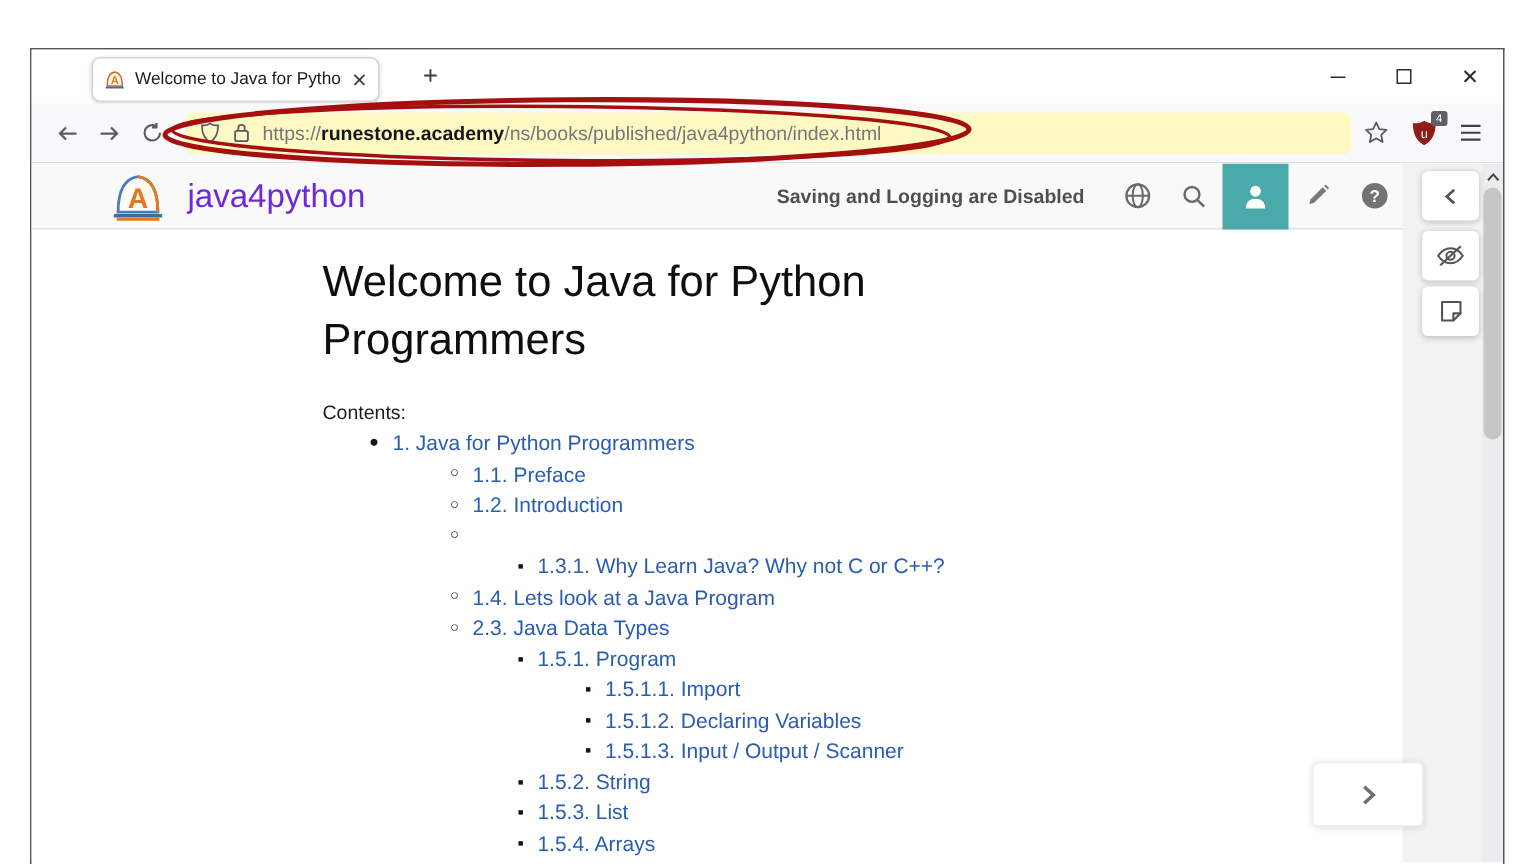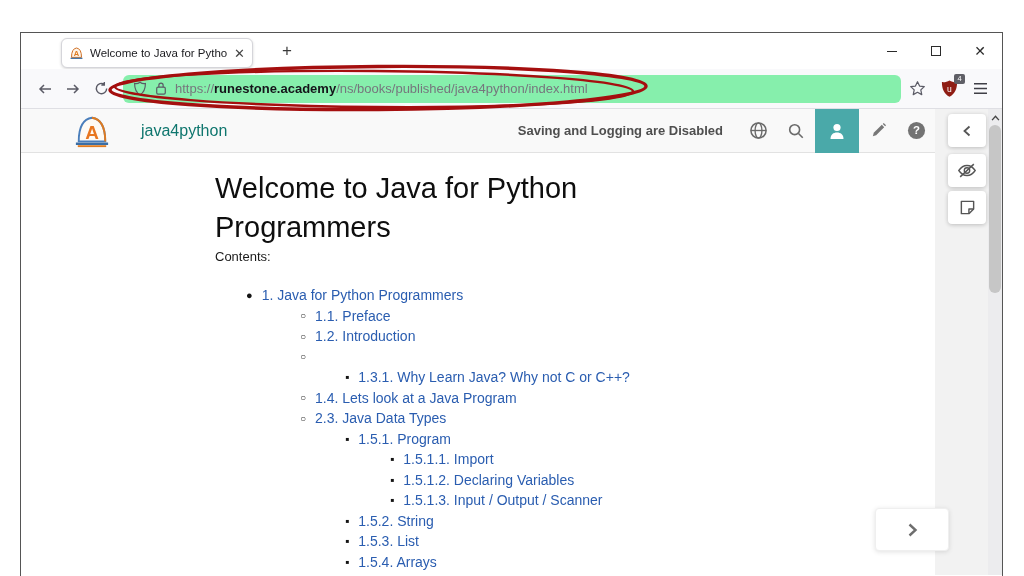--- a/index.html
+++ b/index.html
@@ -23,21 +23,21 @@
   .win-controls { position:absolute; right:0; top:0; height:36px; display:flex; }
   .win-btn { width:44px; height:36px; display:flex; align-items:center; justify-content:center; color:#2b2b2b; }
   .min-glyph { display:block; width:10px; height:0; border-top:1px solid #2b2b2b; }
   .max-glyph { display:block; width:10px; height:10px; border:1px solid #2b2b2b; }
   .close-glyph { font-size:14px; font-weight:400; }
 
   
   .toolbar { position:relative; height:40px; background:#f9f9fb; border-bottom:1px solid #dfdfe4;
     display:flex; align-items:center; padding:0 10px; }
   .nav-btn { width:28px; height:28px; display:flex; align-items:center; justify-content:center; }
-  .urlbar { flex:1; height:28px; margin:0 8px; background:#86efac; border-radius:6px;
+  .urlbar { flex:1; height:28px; margin:0 8px; background:#fef9c3; border-radius:6px;
     display:flex; align-items:center; padding:0 10px; gap:8px; font-size:13px; }
   .url-text { white-space:nowrap; overflow:hidden; }
   .url-dim { color:#76767d; }
   .url-domain { color:#15141a; font-weight:bold; }
   .tb-right { display:flex; align-items:center; gap:14px; padding-right:4px; }
   .ublock { position:relative; width:19px; height:19px; }
   .ublock-badge { position:absolute; top:-5px; right:-6px; min-width:11px; height:10px;
     background:#5f5f66; color:#fff; font-size:7.5px; line-height:10px; text-align:center;
     border-radius:2px; padding:0 1px; }
 
@@ -49,41 +49,41 @@
   .content { position:relative; height:466px; background:#fff; overflow:hidden; }
   .gray-strip { position:absolute; top:0; right:14px; width:53px; height:100%; background:#f2f2f2; }
   .scrollbar { position:absolute; top:0; right:0; width:14px; height:100%; background:#ececee; }
   .scroll-up { position:absolute; top:2px; left:0; width:14px; height:14px; display:flex;
     align-items:center; justify-content:center; }
   .scroll-thumb { position:absolute; top:16px; left:1px; width:12px; height:168px;
     background:#c6c6c6; border-radius:6px; }
 
   .page-header { position:absolute; left:0; top:0; width:914px; height:44px; background:#f9f9f9;
     border-bottom:1px solid #e2e2e2; display:flex; align-items:center; padding-left:50px; }
-  .brand { margin-left:28px; font-size:16px; color:#0f766e; }
+  .brand { margin-left:12px; font-size:22px; color:#6d28d9; }
   .ph-spacer { flex:1; }
   .status-text { font-size:13px; font-weight:bold; color:#4f4f4f; margin-right:16px; }
   .ph-icon { width:38px; height:44px; display:flex; align-items:center; justify-content:center; }
   .user-btn { width:44px; height:44px; background:var(--teal,#4aa9a9); display:flex;
     align-items:center; justify-content:center; }
 
   .fbtn { position:absolute; width:38px; height:33px; background:#fff; border-radius:4px;
     box-shadow:0 1px 4px rgba(0,0,0,.22); display:flex; align-items:center;
     justify-content:center; z-index:5; }
   .fbtn-collapse { right:16px; top:5px; }
   .fbtn-eye { right:16px; top:45px; }
   .fbtn-note { right:16px; top:82px; }
 
   .next-btn { position:absolute; left:854px; top:399px; width:74px; height:43px; background:#fff;
     border:1px solid #efefef; border-radius:4px; box-shadow:0 1px 5px rgba(0,0,0,.12);
     display:flex; align-items:center; justify-content:center; z-index:6; }
 
   .page-h1 { position:absolute; left:194px; top:60px; width:462px; font-size:29px;
     line-height:39px; font-weight:400; color:#0e0e0e; }
-  .contents-label { position:absolute; left:194px; top:140px; font-size:13px; color:#1a1a1a; }
+  .contents-label { position:absolute; left:194px; top:158px; font-size:13px; color:#1a1a1a; }
 
   .toc { position:absolute; left:225px; top:176px; font-size:14px; }
   .toc-row { height:20.5px; display:flex; align-items:center; white-space:nowrap; }
   .toc-row.lvl2 { padding-left:54px; }
   .toc-row.lvl3 { padding-left:99px; }
   .toc-row.lvl4 { padding-left:144px; }
   .marker { margin-right:9px; color:#141414; }
   .m1 { font-size:11px; }
   .m2 { font-size:10px; color:#333; }
   .m3, .m4 { font-size:12px; }

